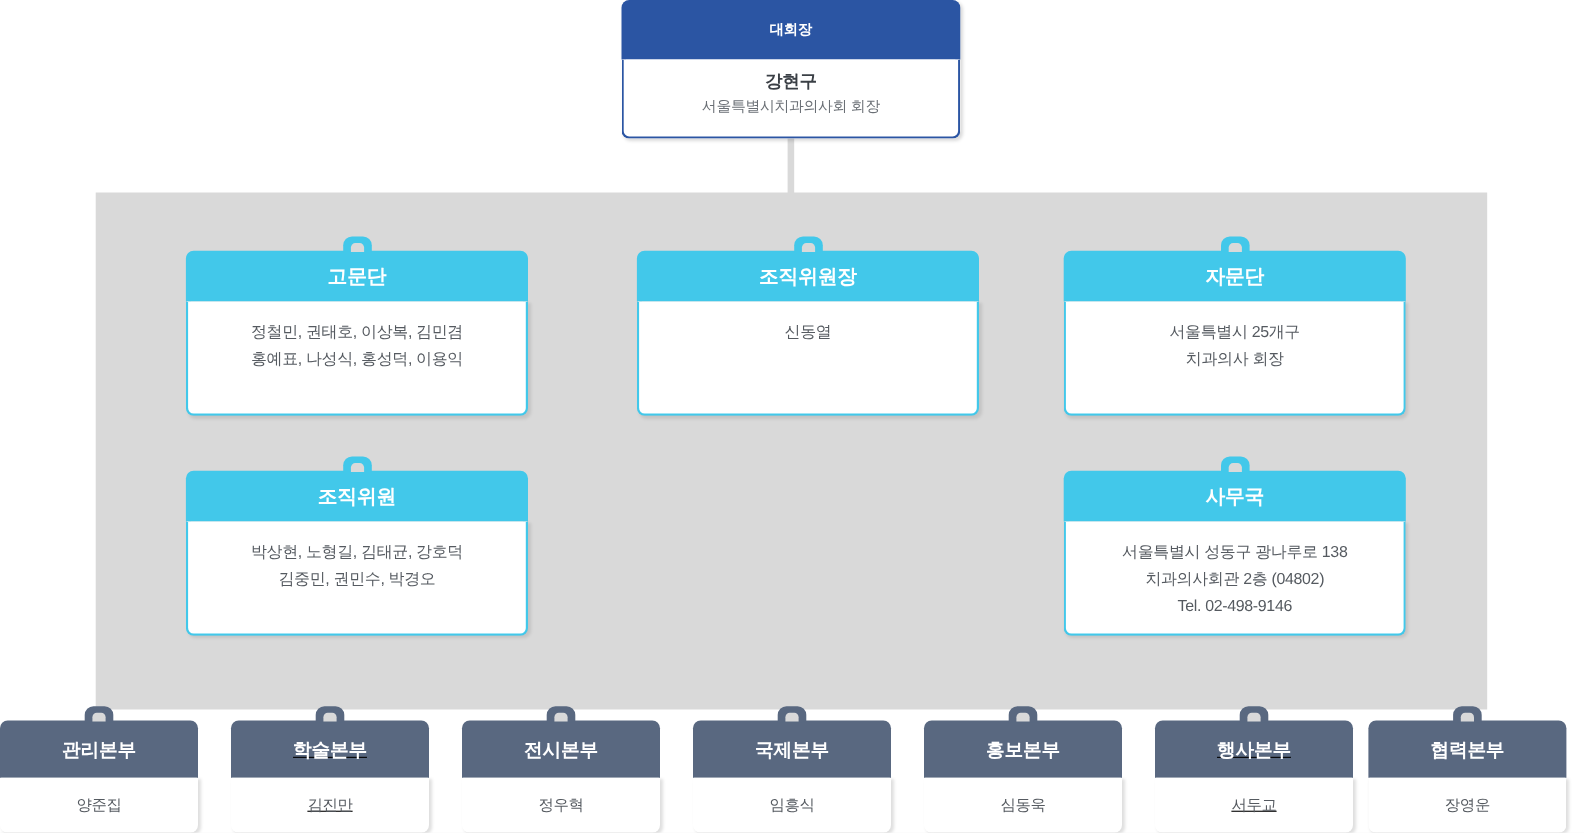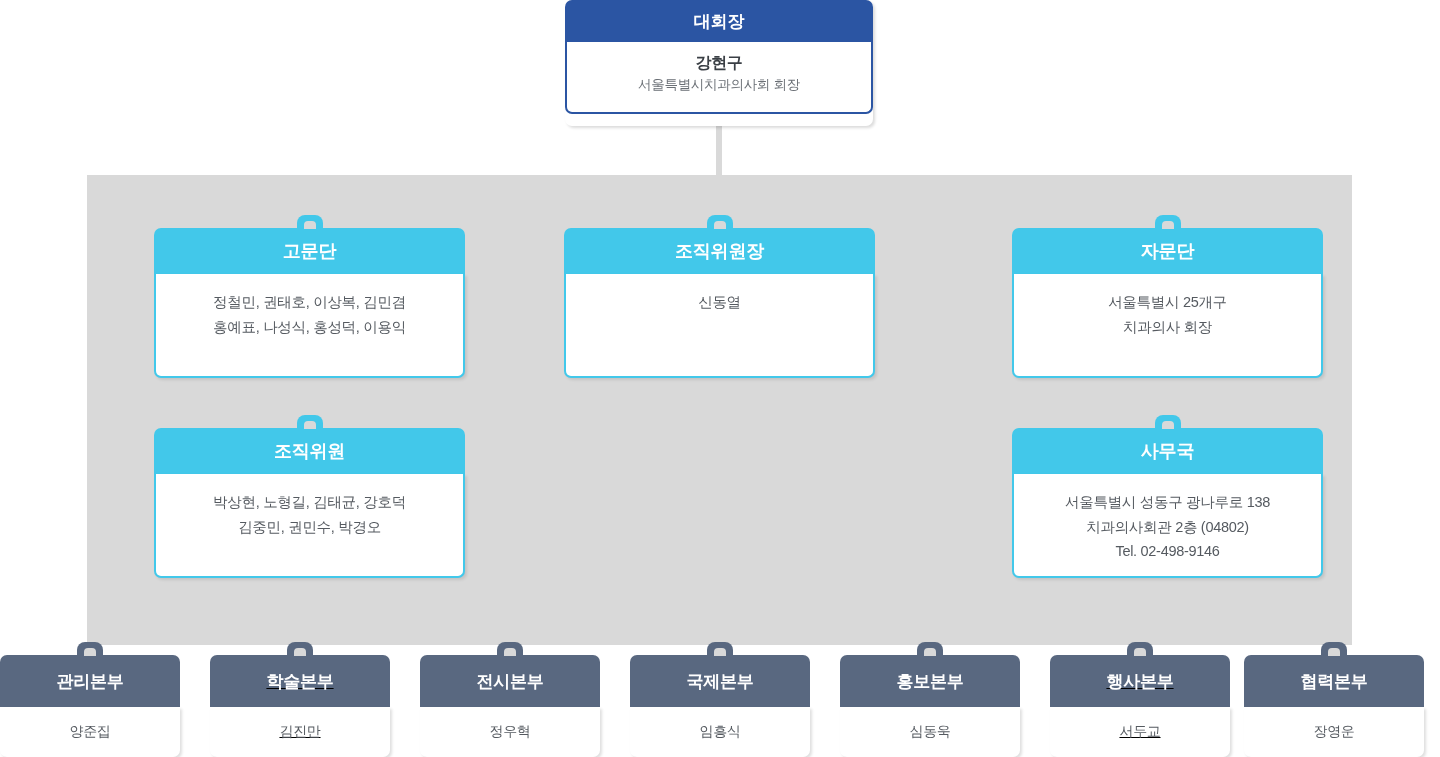--- a/index.html
+++ b/index.html
@@ -59,52 +59,52 @@
     white-space: nowrap;
   }
 
   
   .card-top {
     left: 565px; top: 0px; width: 308px; height: 126px;
     box-shadow: 2px 2px 3px rgba(0,0,0,0.14);
   }
   .card-top .card-head {
     background: #2b55a3;
-    height: 42px;
-    font-size: 17px;
+    height: 54px;
+    font-size: 13px;
   }
   .card-top .card-body {
     height: 72px;
     border: 2px solid #2b55a3;
     border-top: none;
     padding-top: 10px;
   }
   .card-top .name {
     font-size: 16px; font-weight: bold; color: #3a3f45;
     line-height: 22px; letter-spacing: -0.3px;
   }
   .card-top .sub {
     font-size: 13.5px; color: #6a6f75; line-height: 22px;
     letter-spacing: -0.3px;
   }
 
   
-  .card-cyan { width: 311px; height: 110px; }
+  .card-cyan { width: 311px; height: 110px; margin-left: 15px; }
   .card-cyan .card-head { background: #42c8ea; }
   .card-cyan .card-body {
     height: 104px;
     border: 2px solid #42c8ea;
     border-top: none;
     box-shadow: 2px 2px 3px rgba(0,0,0,0.10);
   }
   .card-cyan.r1 { top: 228px; }
   .card-cyan.r2 { top: 428px; }
   .card-cyan.c1 { left: 154px; }
   .card-cyan.c2 { left: 564px; }
-  .card-cyan.c3 { left: 1012px; }
+  .card-cyan.c3 { left: 952px; }
 
   
   .card-slate {
     top: 655px; width: 180px; height: 102px;
   }
   .card-slate .card-head {
     background: #596880;
     height: 52px;
     font-size: 17px;
   }

